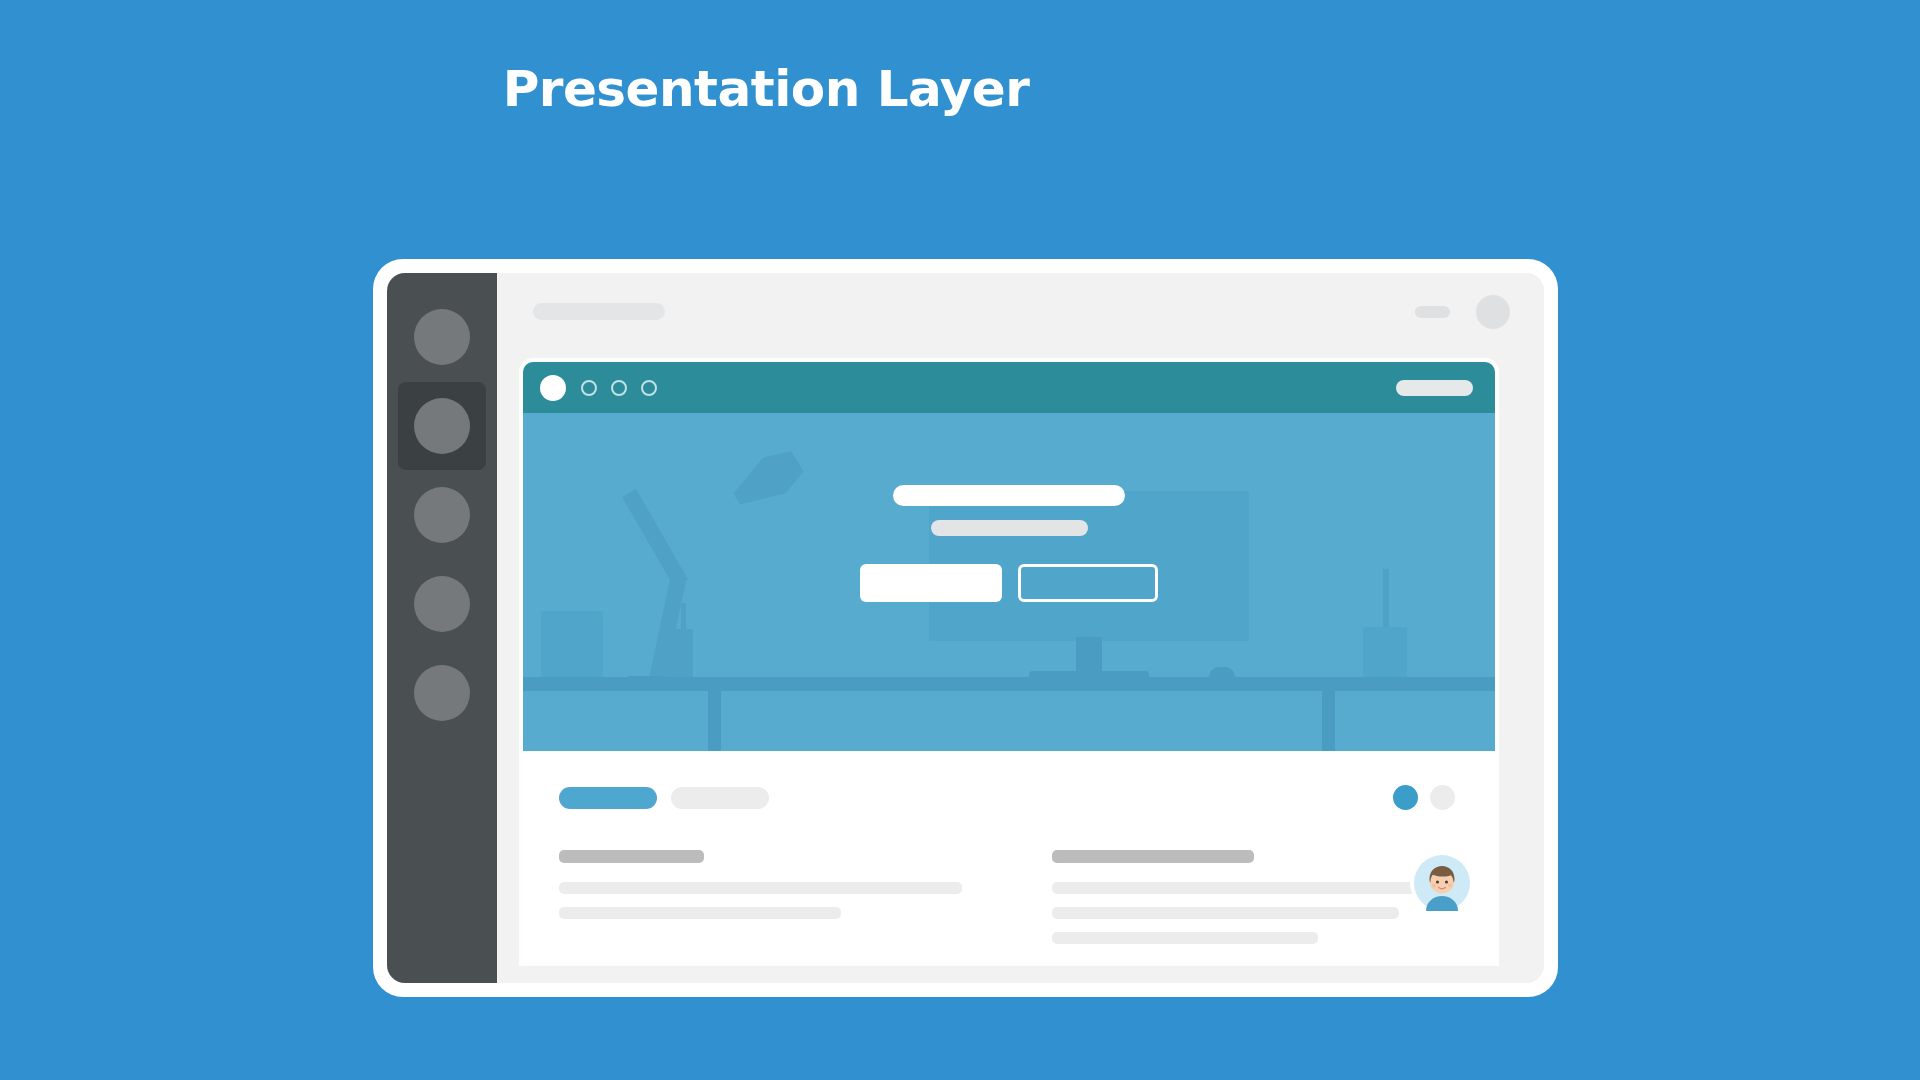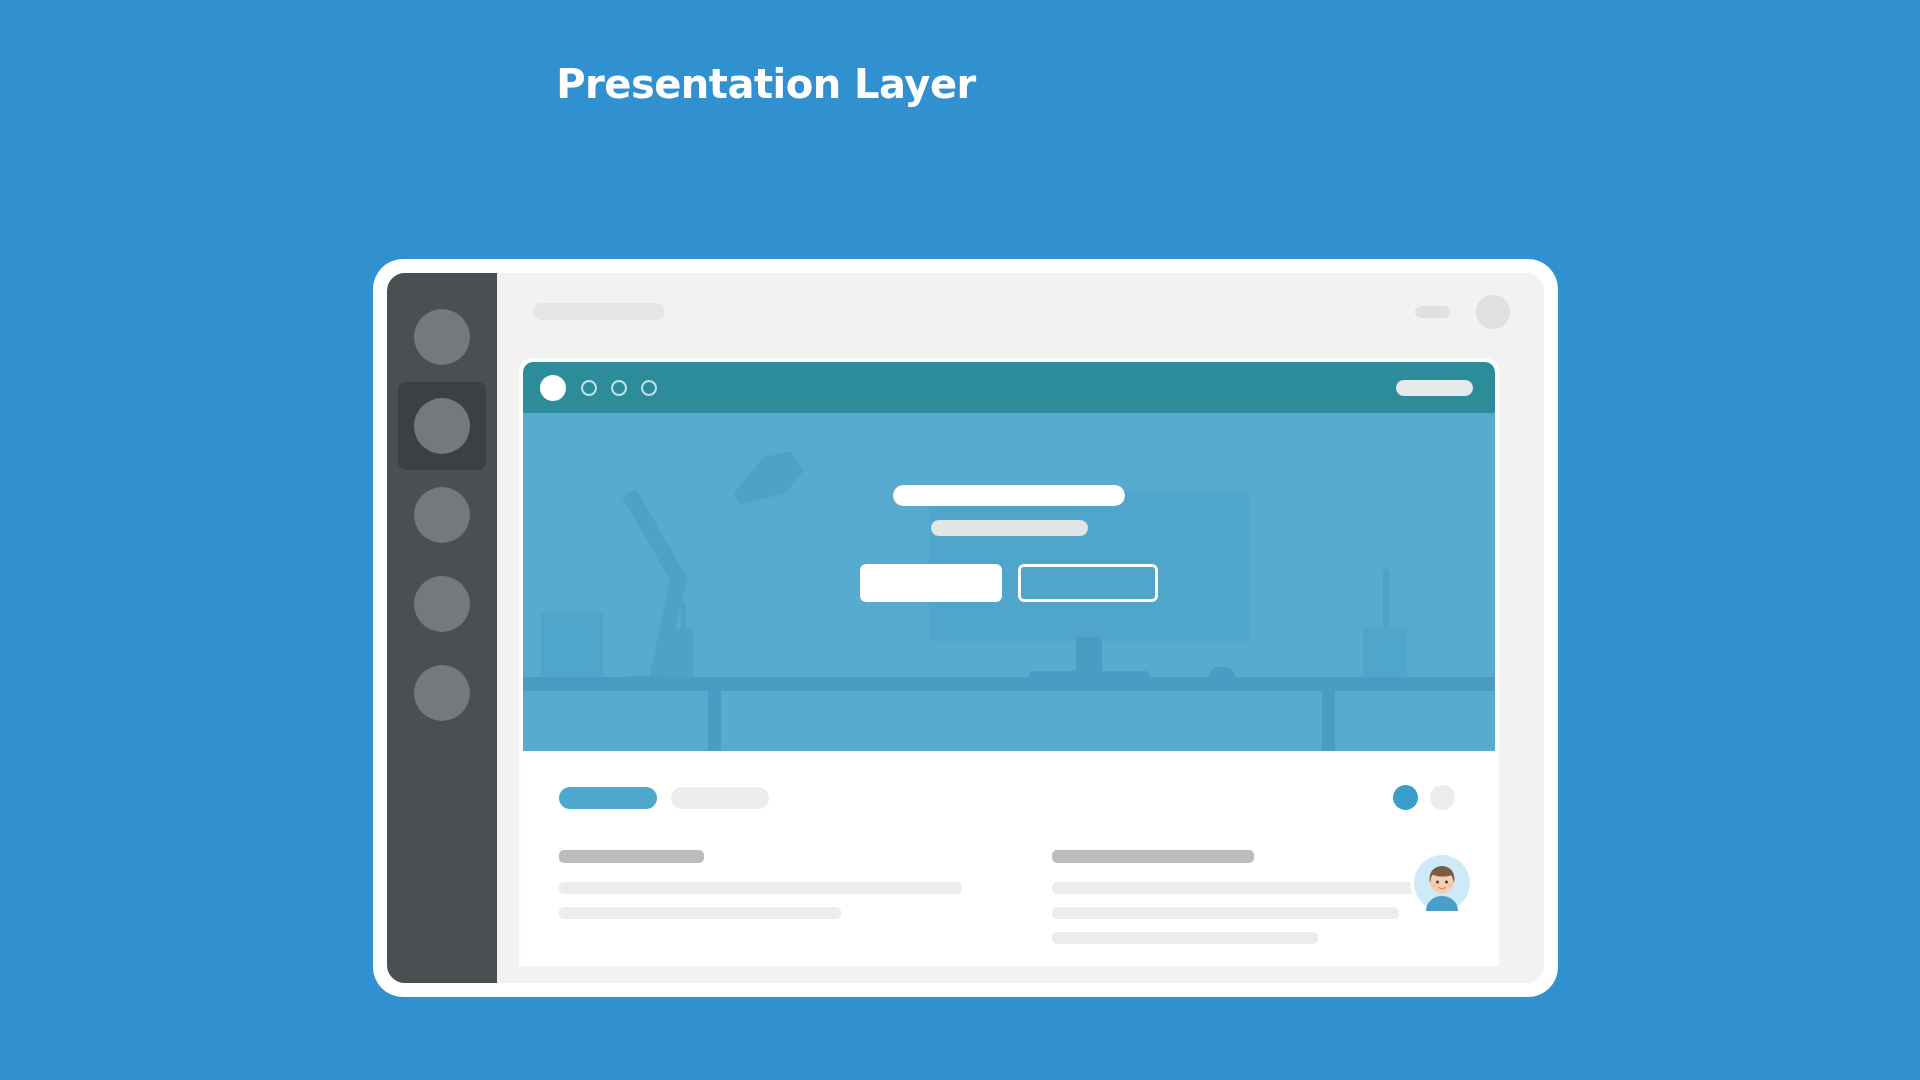--- a/index.html
+++ b/index.html
@@ -8,21 +8,21 @@
     background:#3190d0;
     font-family:"DejaVu Sans","Liberation Sans",sans-serif;
     position:relative;
   }
 
   
   #page-title {
     position:absolute; top:62px; left:0; width:1532px;
     text-align:center;
     color:#ffffff;
-    font-size:40px;
+    font-size:50px;
     font-weight:bold;
     letter-spacing:-0.5px;
     line-height:1.1;
   }
 
   
   #device-frame {
     position:absolute;
     left:373px; top:259px;
     width:1185px; height:738px;

